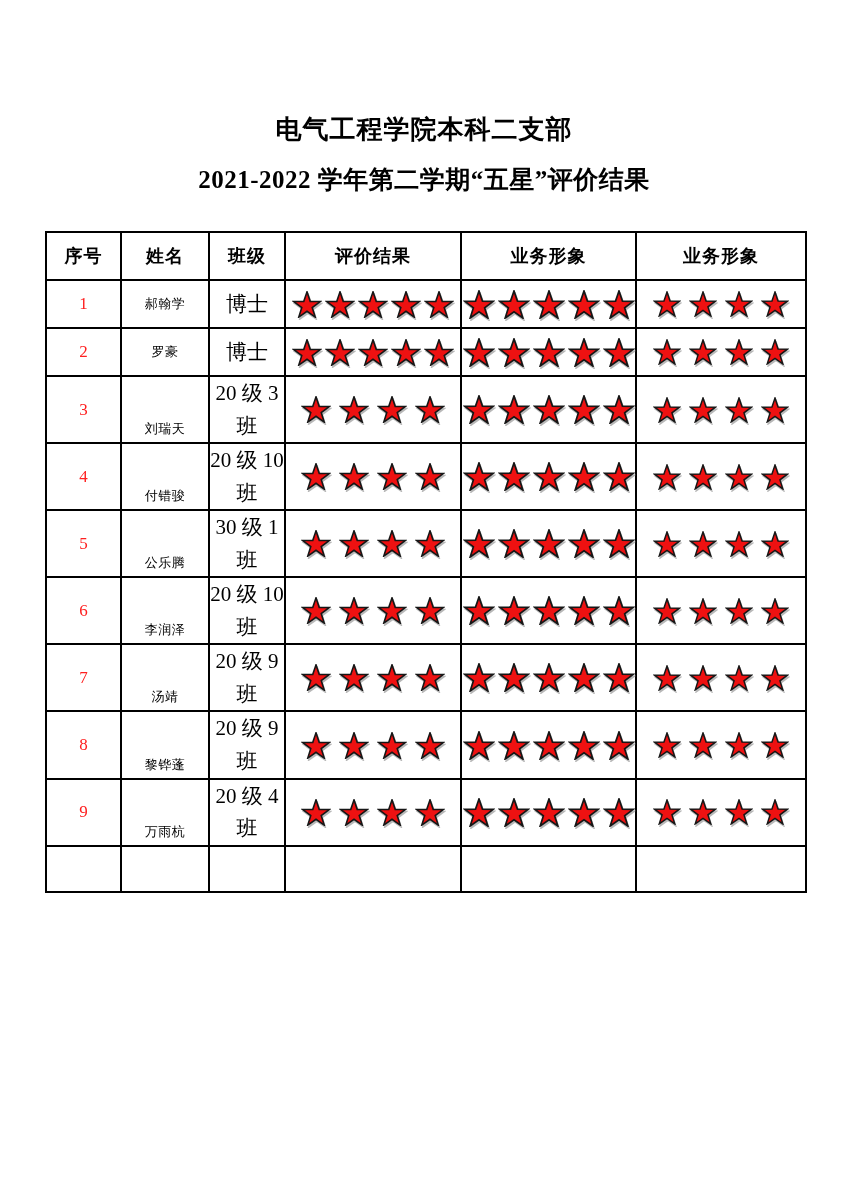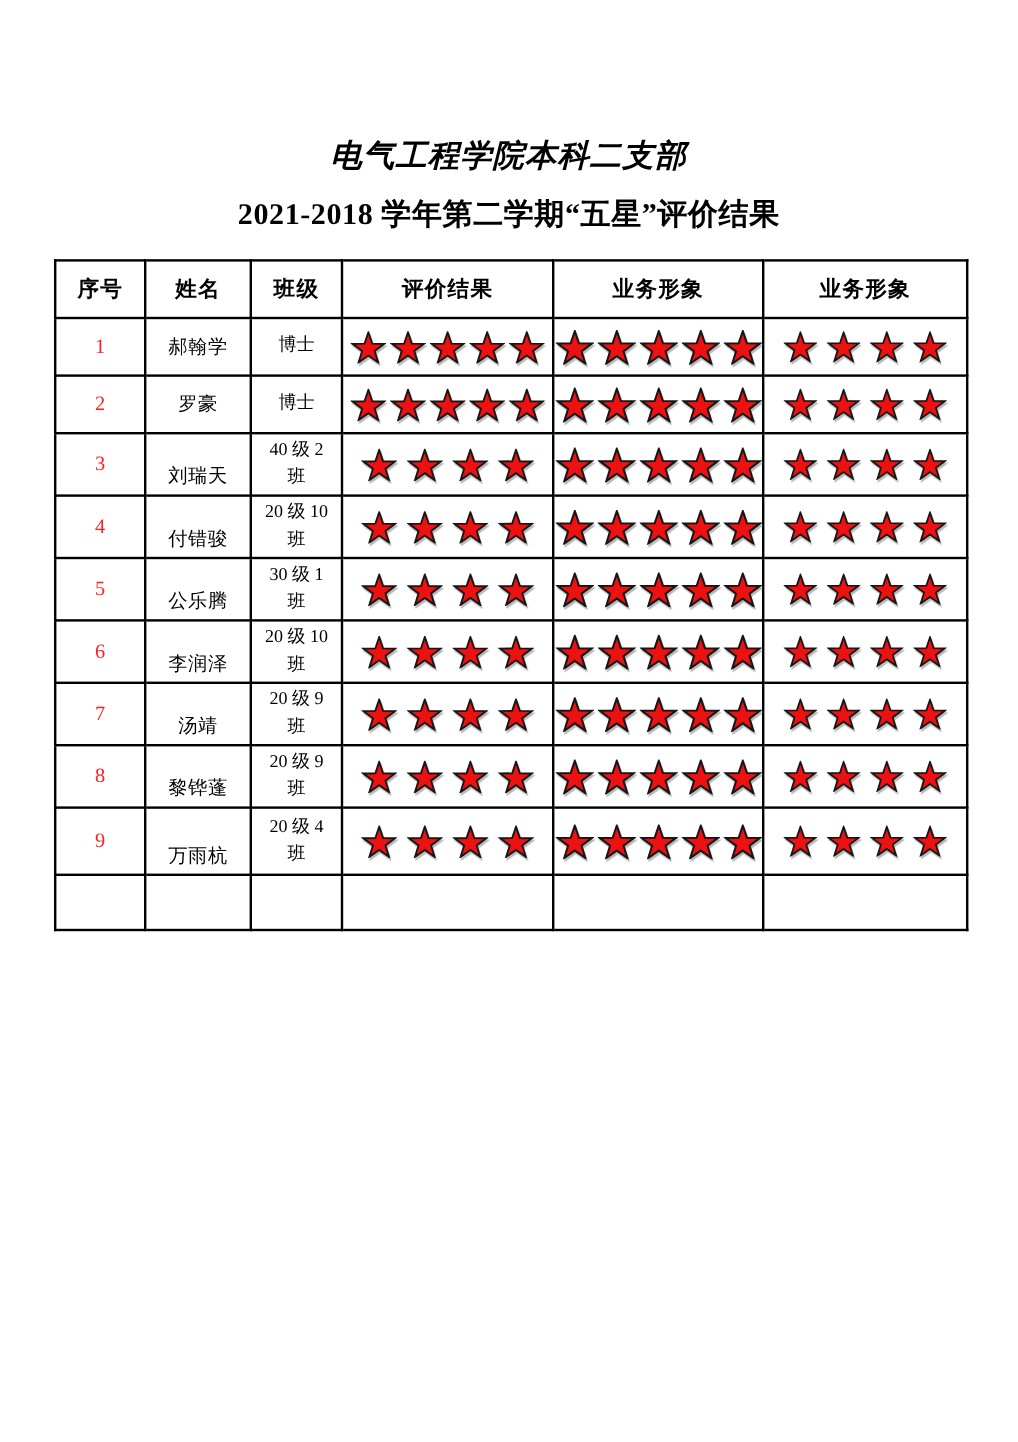--- a/index.html
+++ b/index.html
@@ -3,55 +3,55 @@
 <meta charset="utf-8">
 <style>
   html,body{margin:0;padding:0;background:#ffffff;}
   body{
     width:848px;height:1202px;position:relative;overflow:hidden;
     font-family:"Liberation Serif","DejaVu Serif",serif;color:#000;
   }
   .page{position:absolute;inset:0;background:#fff;}
   .title1{
     margin:0;padding-top:115px;text-align:center;
-    font-size:26px;font-weight:bold;line-height:30px;letter-spacing:1px;font-style:italic;
+    font-size:26px;font-weight:bold;line-height:30px;letter-spacing:1px;
   }
   .title2{
     margin:20px 0 0 0;text-align:center;
     font-size:25px;font-weight:bold;line-height:30px;letter-spacing:0.5px;
   }
   table.eval{
     border-collapse:collapse;table-layout:fixed;
-    margin:21px 0 0 45px;width:760px;
+    margin:36px 0 0 45px;width:760px;
   }
   table.eval th,table.eval td{
     border:2px solid #000;padding:0;overflow:visible;
     text-align:center;vertical-align:middle;background:#fff;
   }
   th{height:46px;font-size:18px;font-weight:bold;letter-spacing:1px;}
   td{height:46px;}
   td.cell-no{font-size:17px;}
-  td.cell-name{font-size:16px;letter-spacing:0.5px;}
-  td.cell-cls{font-size:15px;line-height:1.55;white-space:pre-line;}
+  td.cell-name{font-size:13px;letter-spacing:0.5px;}
+  td.cell-cls{font-size:21px;line-height:1.55;white-space:pre-line;}
   tr.tall td.cell-name{vertical-align:bottom;padding-bottom:4px;}
   tr.row9 td{height:50px;}
   tr.empty td{height:44px;}
   .stars{
     display:flex;justify-content:center;align-items:center;gap:8px;
   }
   .stars.five{gap:3px;}
   .stars svg{flex-shrink:0;filter:drop-shadow(1px 2px 0 rgba(125,125,125,0.55));}
 </style>
 </head>
 <body>
 
 <div class="page">
 
   <h1 class="title1">电气工程学院本科二支部</h1>
-  <h2 class="title2">2021-2018 学年第二学期“五星”评价结果</h2>
+  <h2 class="title2">2021-2022 学年第二学期“五星”评价结果</h2>
 
   <table class="eval">
     <colgroup>
       <col style="width:75px">
         <col style="width:88px">
         <col style="width:76px">
       <col style="width:176px">
         <col style="width:175px">
         <col style="width:170px">
     </colgroup>
@@ -180,21 +180,21 @@
               </svg>
               <svg width="28" height="26" viewBox="0 0 34 31">
                 <polygon points="17,1 20.7,11.9 32.2,12.1 23,19 26.4,29.9 17,23.3 7.6,29.9 11,19 1.8,12.1 13.3,11.9" fill="#ee1111" stroke="#161616" stroke-width="1.8"></polygon>
               </svg>
             </div>
           </td>
         </tr>
         <tr class="tall">
           <td class="cell-no" style="color: rgb(254, 32, 32);">3</td>
           <td class="cell-name">刘瑞天</td>
-          <td class="cell-cls">40 级 2
+          <td class="cell-cls">20 级 3
 班</td>
           <td>
             <div class="stars">
               <svg width="30" height="27" viewBox="0 0 34 31">
                 <polygon points="17,1 20.7,11.9 32.2,12.1 23,19 26.4,29.9 17,23.3 7.6,29.9 11,19 1.8,12.1 13.3,11.9" fill="#ee1111" stroke="#161616" stroke-width="1.8"></polygon>
               </svg>
               <svg width="30" height="27" viewBox="0 0 34 31">
                 <polygon points="17,1 20.7,11.9 32.2,12.1 23,19 26.4,29.9 17,23.3 7.6,29.9 11,19 1.8,12.1 13.3,11.9" fill="#ee1111" stroke="#161616" stroke-width="1.8"></polygon>
               </svg>
               <svg width="30" height="27" viewBox="0 0 34 31">

